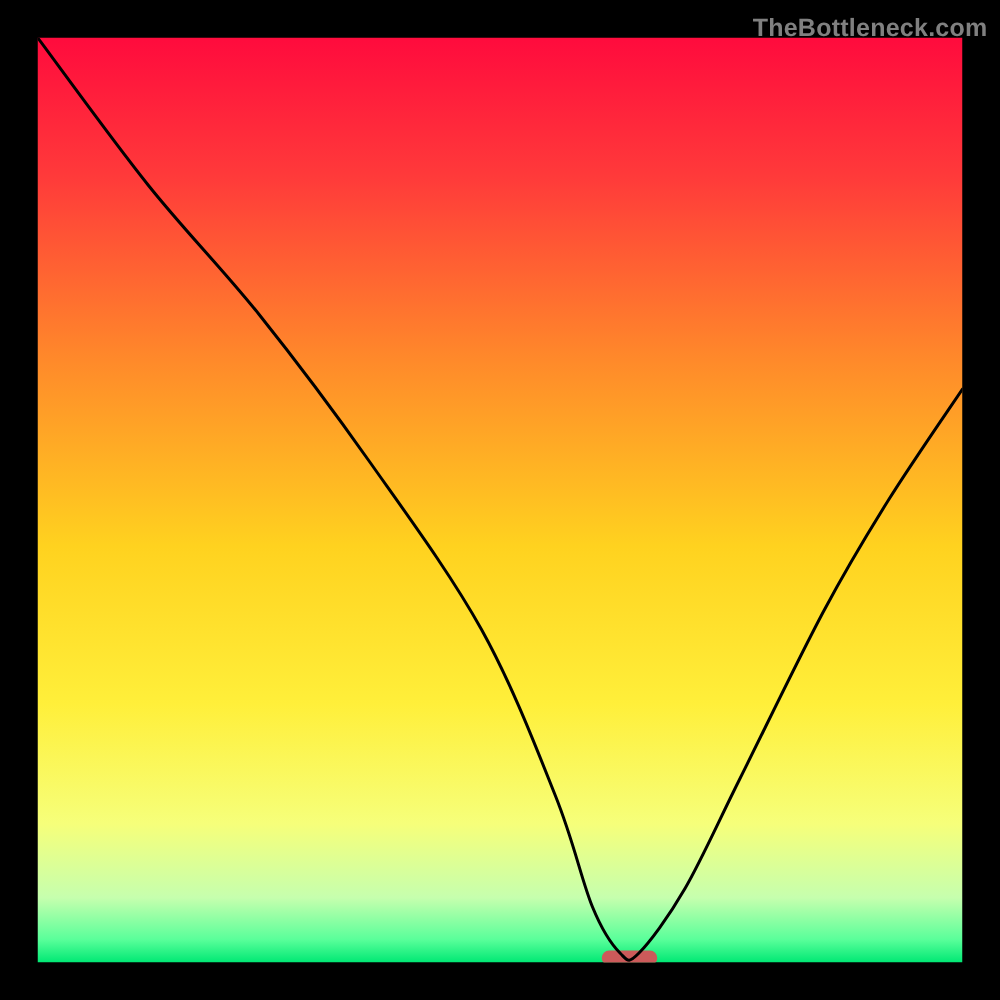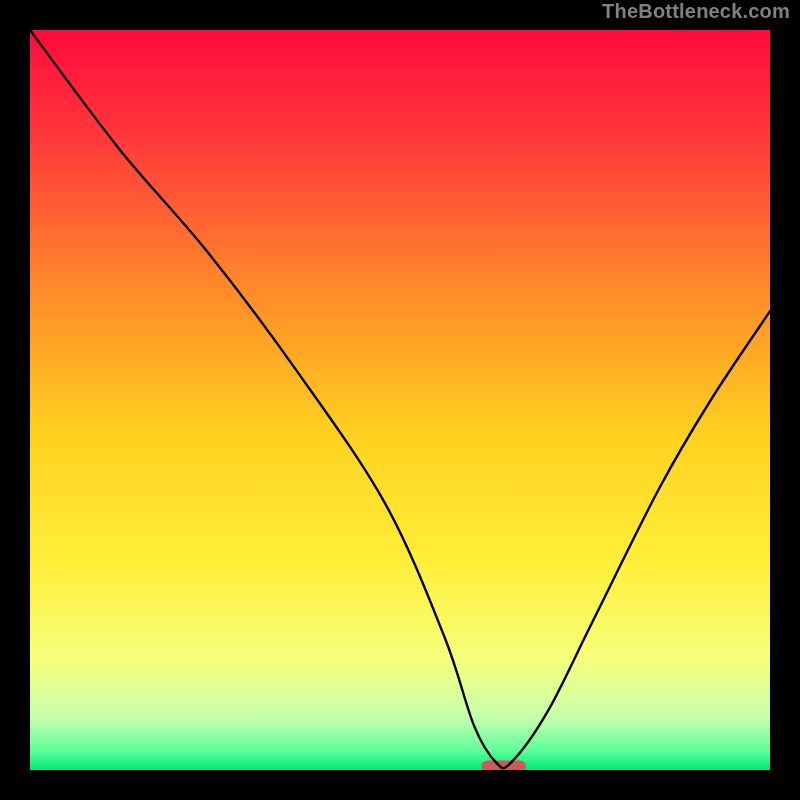--- a/index.html
+++ b/index.html
@@ -11,21 +11,21 @@
     overflow: hidden;
   }
   .frame {
     position: relative;
     width: 800px;
     height: 800px;
     background: #000;
   }
   .watermark {
     position: absolute;
-    top: 0;
+    top: 12px;
     right: 10px;
     font-family: Arial, Helvetica, sans-serif;
     font-size: 20px;
     font-weight: 600;
     color: #808080;
     letter-spacing: 0.2px;
     z-index: 10;
   }
   .plot {
     position: absolute;

